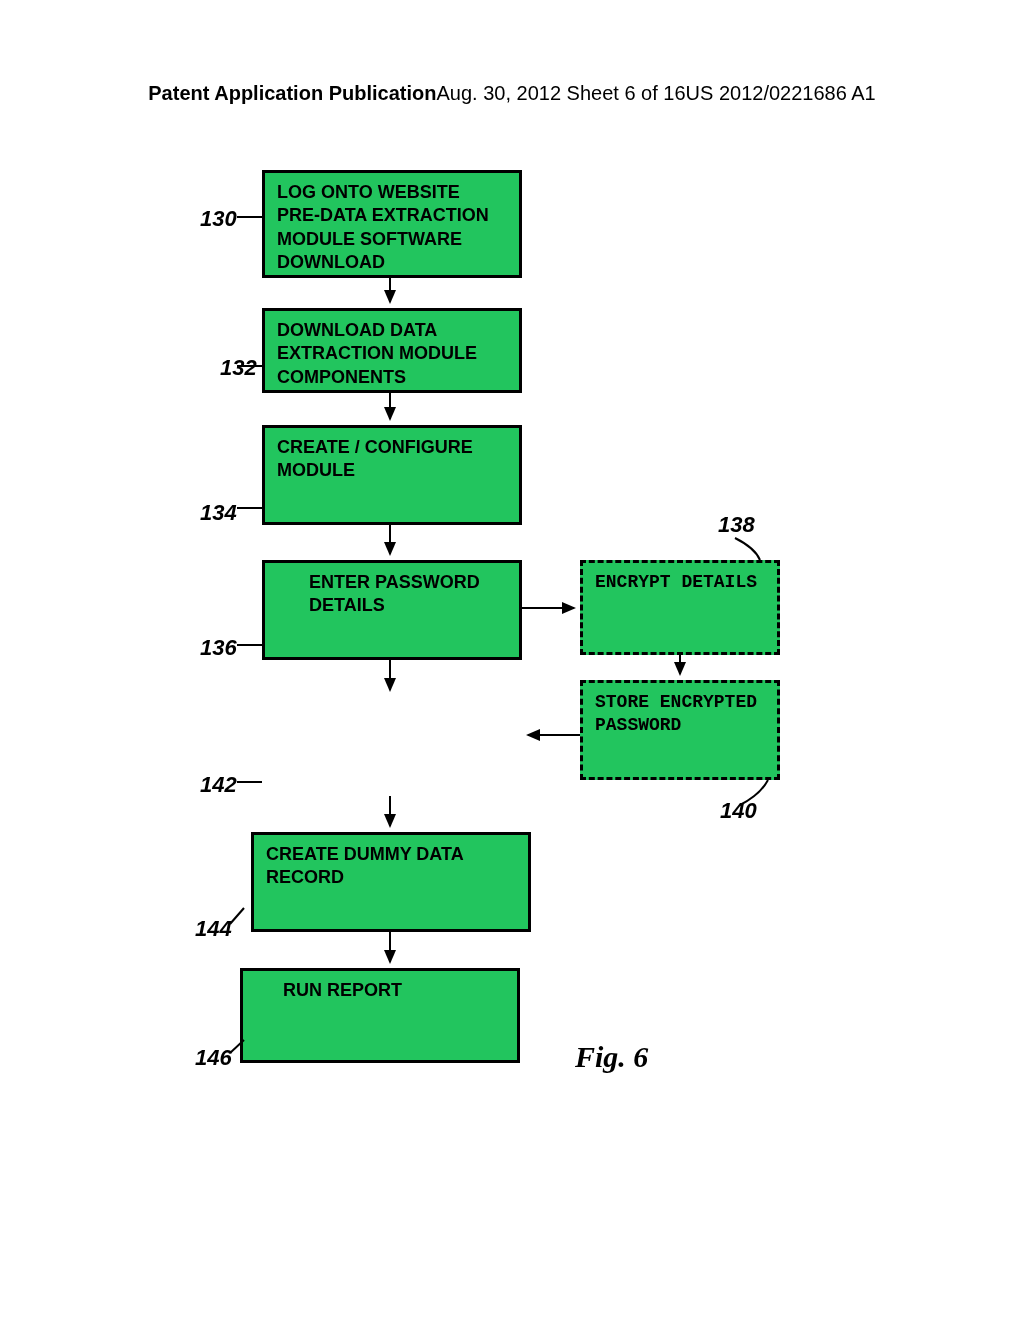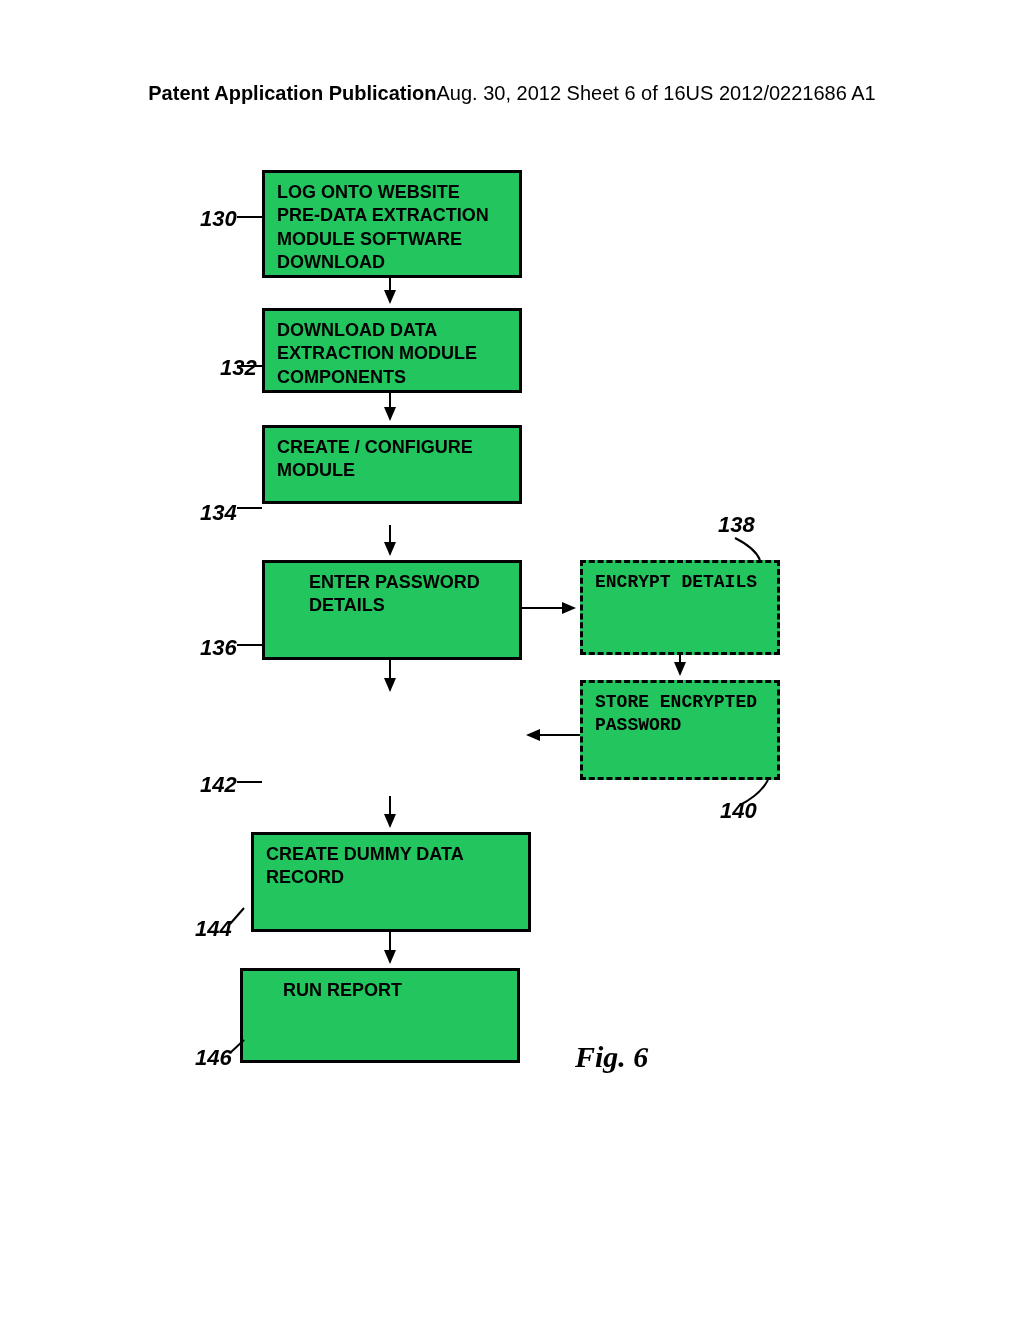--- a/index.html
+++ b/index.html
@@ -78,21 +78,21 @@
 </div>
 
 <div class="diagram">
 
   <div class="box" style="left:262px; top:10px; width:260px; height:108px;">LOG ONTO WEBSITE PRE-DATA EXTRACTION MODULE SOFTWARE DOWNLOAD</div>
   <div class="ref" style="left:200px; top:46px;">130</div>
 
   <div class="box" style="left:262px; top:148px; width:260px; height:85px;">DOWNLOAD DATA EXTRACTION MODULE COMPONENTS</div>
   <div class="ref" style="left:192px; top:195px;margin-left:28px;">132</div>
 
-  <div class="box" style="left:262px; top:265px; width:260px; height:79px;">CREATE / CONFIGURE MODULE</div>
+  <div class="box" style="left:262px; top:265px; width:260px; height:100px;">CREATE / CONFIGURE MODULE</div>
   <div class="ref" style="left:200px; top:340px;">134</div>
 
   <div class="box" style="left:262px; top:400px; width:260px; height:100px;padding-left:44px;">ENTER PASSWORD DETAILS</div>
   <div class="ref" style="left:200px; top:475px;">136</div>
 
   <div class="box dashed" style="left:580px; top:400px; width:200px; height:95px;">ENCRYPT DETAILS</div>
   <div class="ref" style="left:718px; top:352px;">138</div>
 
   <div class="ref" style="left:200px; top:612px;">142</div>
 

